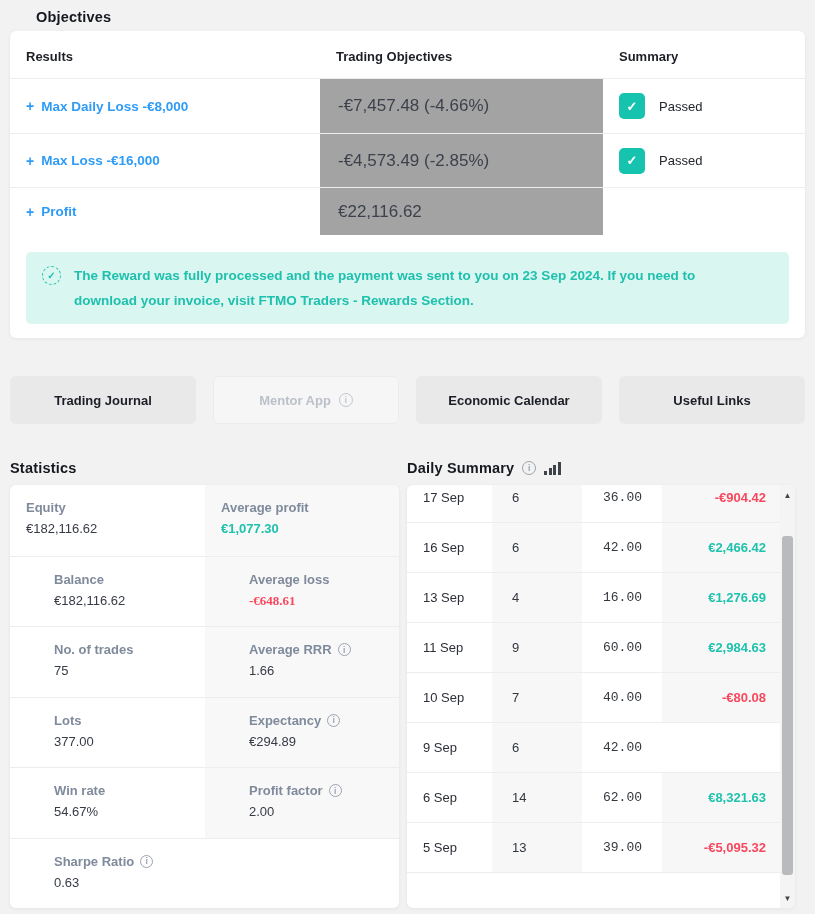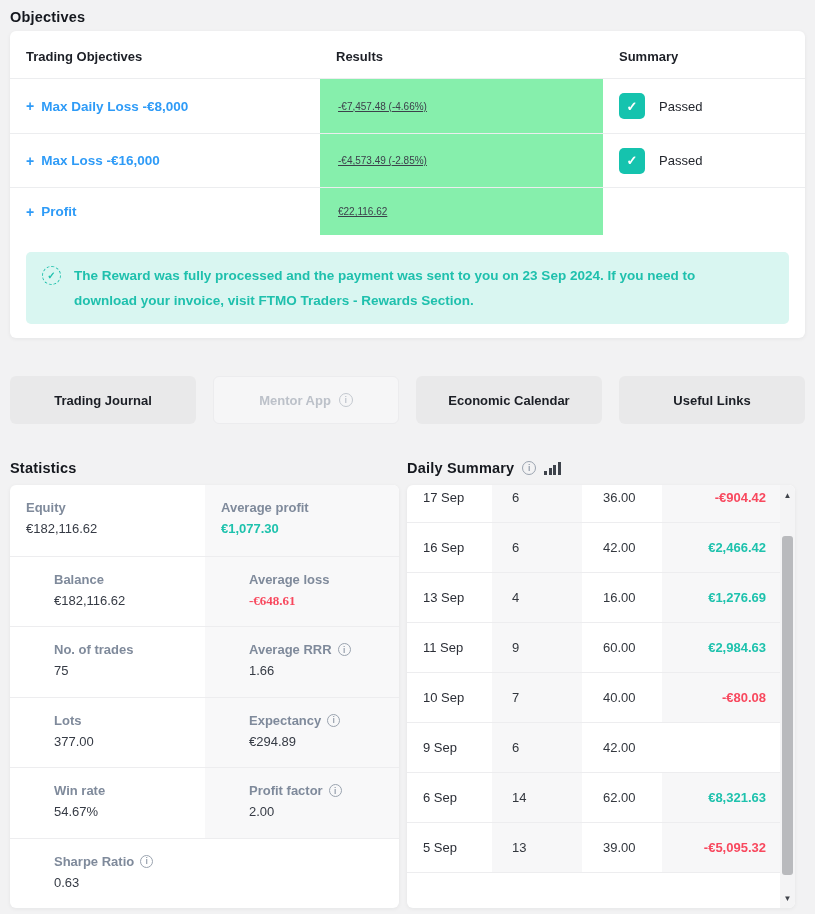--- a/index.html
+++ b/index.html
@@ -10,39 +10,39 @@
     color: #2d3039;
     overflow: hidden;
     position: relative;
   }
   .page { width: 815px; height: 914px; padding: 9px 10px 0; }
 
   .section-title {
     font-size: 14.5px; font-weight: 700; color: #15181e;
     letter-spacing: .2px; line-height: 17px;
   }
-  .objectives-title { margin-bottom: 5px; }
+  .objectives-title { margin-bottom: 5px; margin-left: 26px; }
 
   .card {
     background: #fff; border-radius: 6px;
     box-shadow: 0 1px 4px rgba(24,28,35,.06);
     overflow: hidden;
   }
 
   
   .obj-header, .obj-row { display: grid; grid-template-columns: 310px 283px 202px; }
   .obj-header .hcell {
     padding: 18px 16px 14px; font-size: 13px; font-weight: 700; color: #1c1f26;
   }
   .obj-row { border-top: 1px solid #ecedef; }
   .obj-row .cell { display: flex; align-items: center; }
   .obj-row.r1 { height: 55px; } .obj-row.r2 { height: 54px; } .obj-row.r3 { height: 48px; }
   .label-cell { padding-left: 16px; color: #2e9bf7; font-weight: 600; font-size: 13.5px; gap: 7px; cursor: pointer; }
   .plus-icon { font-weight: 700; font-size: 14px; }
-  .result-cell { background: #86efac; padding-left: 18px; font-size: 10px; color: #3c414b; text-decoration: underline; }
+  .result-cell { background: #a3a3a3; padding-left: 18px; font-size: 17px; color: #3c414b; }
   .summary-cell { padding-left: 16px; gap: 14px; font-size: 13px; color: #23262d; font-weight: 500; }
   .check-box {
     width: 26px; height: 26px; background: #15c3ae; border-radius: 5px;
     color: #fff; display: flex; align-items: center; justify-content: center;
     font-size: 13px; font-weight: 700;
   }
 
   
   .banner {
     margin: 17px 16px 14px; background: #d9f6f1; border-radius: 5px;
@@ -97,21 +97,21 @@
   .stat-value.pos { color: #1ec2ad; font-weight: 600; }
   .stat-value.neg { color: #f8485e; font-weight: 600; font-family: Liberation Serif, serif; }
 
   
   .daily-card { position: relative; height: 423px; }
   .daily-rows { position: absolute; top: -12px; left: 0; width: 373px; }
   .daily-row { display: grid; grid-template-columns: 85px 90px 80px 118px; height: 50px; border-bottom: 1px solid #ededef; }
   .daily-row .dcell { display: flex; align-items: center; font-size: 13px; }
   .d-date   { padding-left: 16px; color: #2c2f37; }
   .d-trades { background: #f7f7f8; padding-left: 20px; color: #33373e; }
-  .d-lots   { padding-left: 21px; color: #33373e; }
+  .d-lots   { padding-left: 21px; color: #33373e; font-family: Liberation Mono, monospace; }
   .d-result { background: #f7f7f8; justify-content: flex-end; padding-right: 14px; font-weight: 600; }
   .d-result.pos { color: #1ec2ad; }
   .d-result.neg { color: #f8485e; }
 
   .scrollbar { position: absolute; top: 0; right: 0; width: 15px; height: 423px; background: #f4f4f5; }
   .sb-arrow {
     position: absolute; left: 0; width: 15px; height: 14px;
     display: flex; align-items: center; justify-content: center;
     font-size: 8px; color: #40444b; cursor: pointer;
   }
@@ -120,22 +120,22 @@
 </style>
 </head>
 <body>
 
 <div class="page">
 
   <div class="section-title objectives-title">Objectives</div>
 
   <div class="card objectives-card">
     <div class="obj-header">
+      <div class="hcell">Results</div>
       <div class="hcell">Trading Objectives</div>
-      <div class="hcell">Results</div>
       <div class="hcell">Summary</div>
     </div>
 
     <div class="obj-row r1">
       <div class="cell label-cell">
         <span class="plus-icon">+</span>
         <span>Max Daily Loss -€8,000</span>
       </div>
       <div class="cell result-cell">-€7,457.48 (-4.66%)</div>
       <div class="cell summary-cell">

